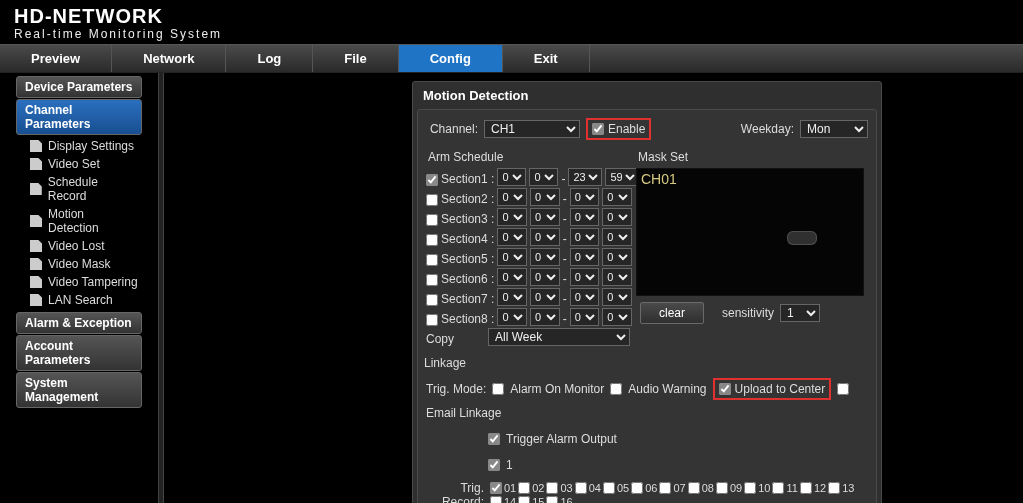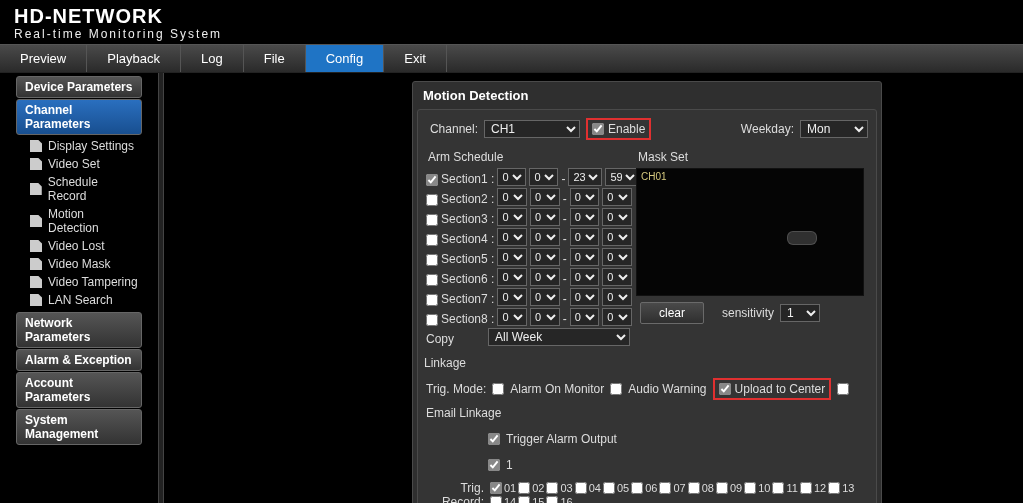--- a/index.html
+++ b/index.html
@@ -32,23 +32,23 @@
     margin-top: 1px;
   }
   .topnav {
     display: flex;
     background: linear-gradient(#4a4a4a,#2a2a2a);
     border-top:1px solid #555;
     border-bottom:1px solid #222;
     height: 29px;
   }
   .topnav .tab {
-    padding: 6px 20px;
+    padding: 6px 31px;
     color: #fff;
-    font-weight: normal;
+    font-weight: bold;
     font-size: 13px;
     border-right:1px solid #555;
     cursor: pointer;
   }
   .topnav .tab.active {
     background: #1f74c5;
   }
   .main {
     display: flex;
     height: calc(503px - 44px - 29px);
@@ -181,21 +181,21 @@
     accent-color:#888;
     width:12px;height:12px;
   }
   .maskview {
     background:#050505;
     border:1px solid #111;
     width:228px;
     height:128px;
     position:relative;
     color:#d6c97f;
-    font-size:10px;
+    font-size:14px;
     padding:2px 4px;
   }
   .maskview::after{
     content:"";
     position:absolute;
     right:46px; top:62px;
     width:28px;height:12px;
     background:rgba(150,150,150,0.3);
     border:1px solid rgba(255,255,255,0.15);
     border-radius:6px;
@@ -222,21 +222,21 @@
 </head>
 <body>
 
 <div class="header">
   <div class="logo-title">HD-NETWORK</div>
   <div class="logo-sub">Real-time Monitoring System</div>
 </div>
 
 <div class="topnav">
   <div class="tab">Preview</div>
-  <div class="tab">Playback</div>
+  <div class="tab">Network</div>
   <div class="tab">Log</div>
   <div class="tab">File</div>
   <div class="tab active">Config</div>
   <div class="tab">Exit</div>
 </div>
 
 <div class="main">
 
   <div class="sidebar">
     <div class="side-group">Device Parameters</div>
@@ -268,21 +268,20 @@
         </div>
       <div class="side-item">
           <span class="fi"></span>
           <span>Video Tampering</span>
         </div>
       <div class="side-item">
           <span class="fi"></span>
           <span>LAN Search</span>
         </div>
     </div>
-    <div class="side-group">Network Parameters</div>
     <div class="side-group">Alarm &amp; Exception</div>
     <div class="side-group">Account Parameters</div>
     <div class="side-group">System Management</div>
   </div>
 
   <div class="resizer"></div>
 
   <div class="content">
 
     <div class="panel">

